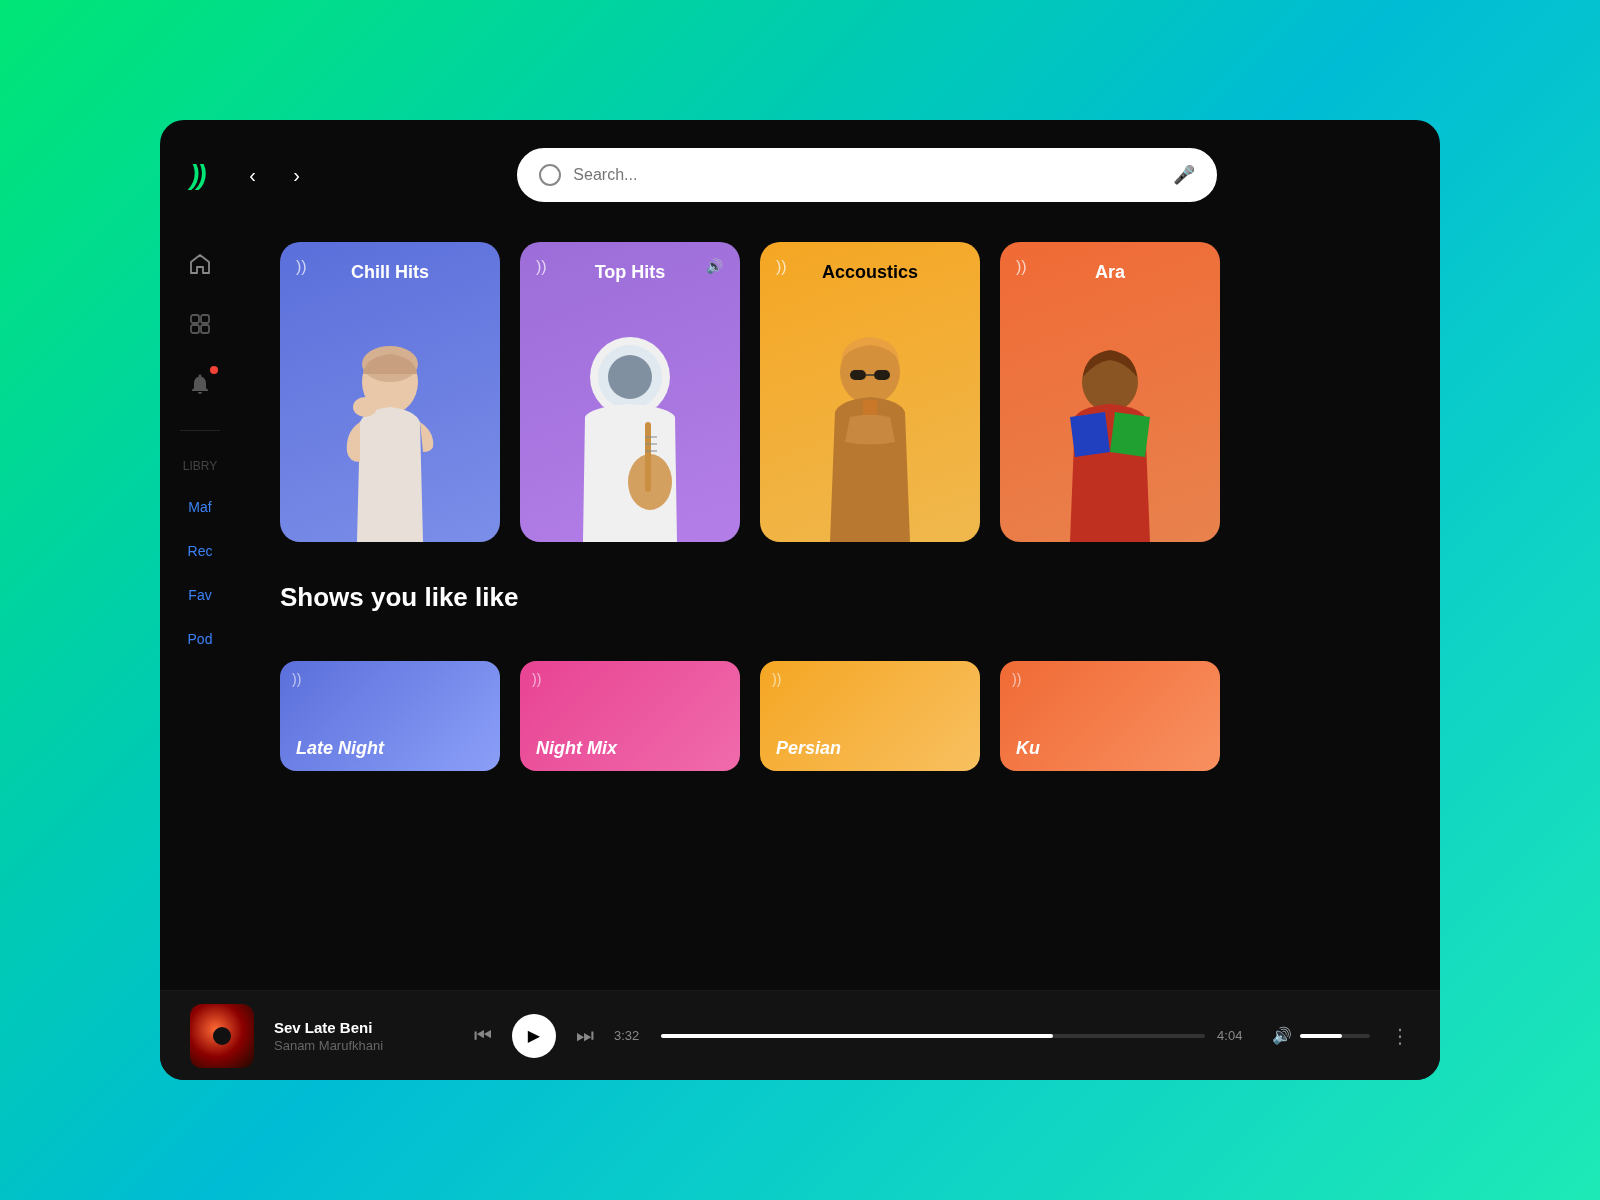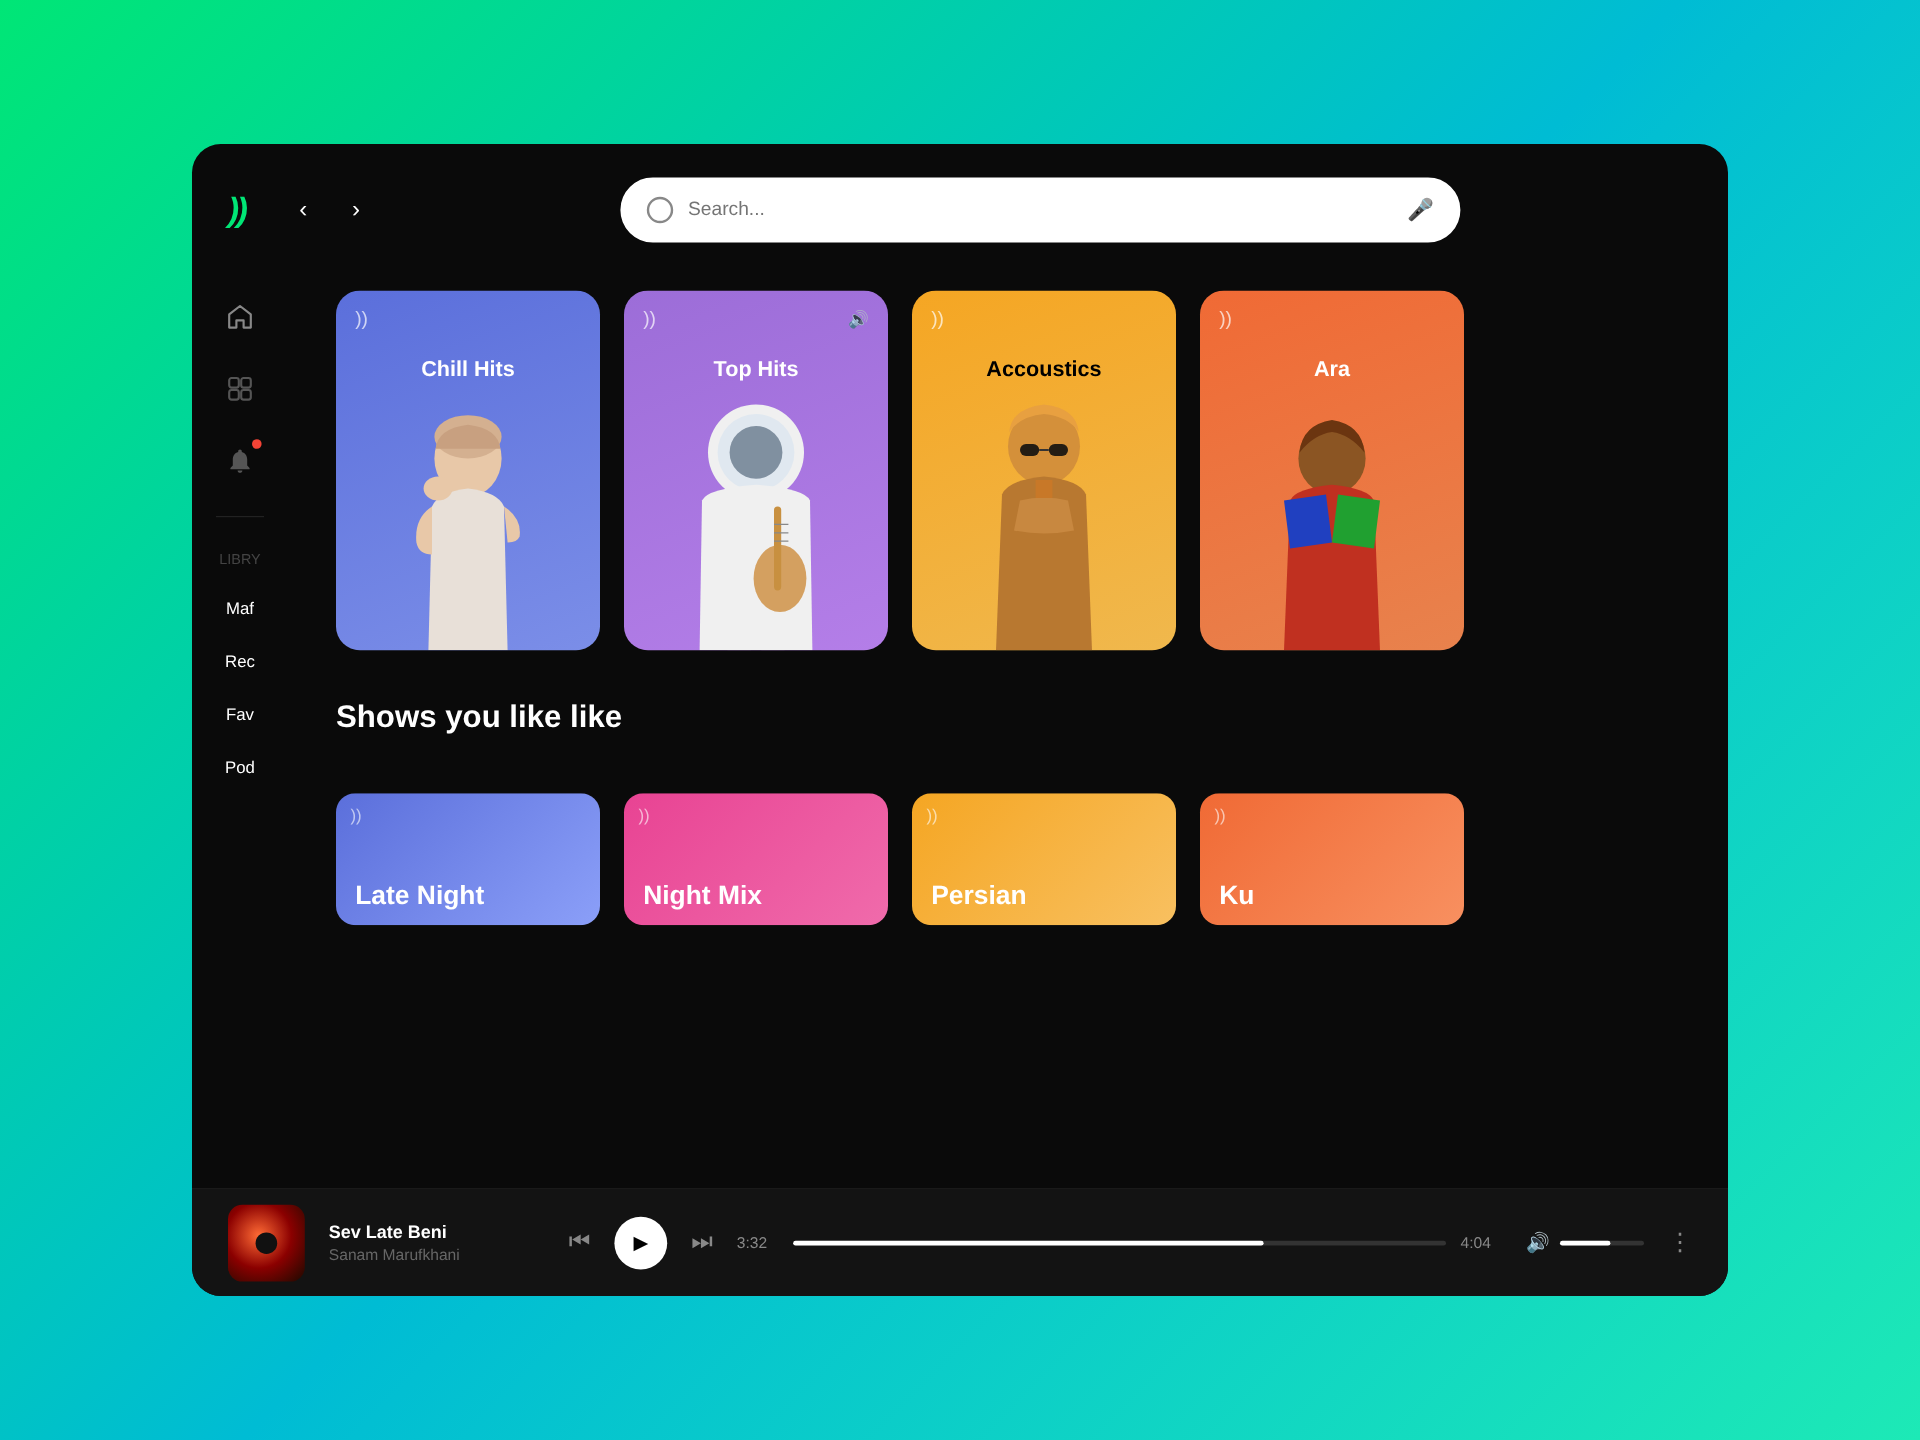--- a/index.html
+++ b/index.html
@@ -149,21 +149,21 @@
     }
 
     .sidebar-text {
       color: #444;
       font-size: 12px;
       text-align: center;
       padding: 4px 0;
     }
 
     .sidebar-nav-item {
-      color: #ffffff;
+      color: #3b82f6;
       font-size: 14px;
       cursor: pointer;
       padding: 6px 0;
       text-align: center;
     }
 
     
     .content {
       flex: 1;
       overflow-y: auto;
@@ -239,21 +239,20 @@
       position: absolute;
       top: 20px;
       left: 50%;
       transform: translateX(-50%);
       color: #fff;
       font-size: 18px;
       font-weight: 700;
       white-space: nowrap;
       z-index: 2;
       text-align: center;
-      margin-top: 35px;
     }
 
     .card-music-icon {
       position: absolute;
       top: 16px;
       left: 16px;
       color: rgba(255,255,255,0.7);
       font-size: 16px;
       z-index: 2;
     }
@@ -450,24 +449,25 @@
       flex-shrink: 0;
       position: relative;
       display: flex;
       align-items: flex-end;
       padding: 12px 16px;
       cursor: pointer;
     }
 
     .show-card-label {
       color: #fff;
-      font-size: 22px;
+      font-size: 18px;
       font-weight: 700;
       z-index: 2;
       position: relative;
+      font-style: italic;
     }
 
     .show-card-icon {
       position: absolute;
       top: 10px;
       left: 12px;
       color: rgba(255,255,255,0.6);
       font-size: 14px;
       z-index: 2;
     }

